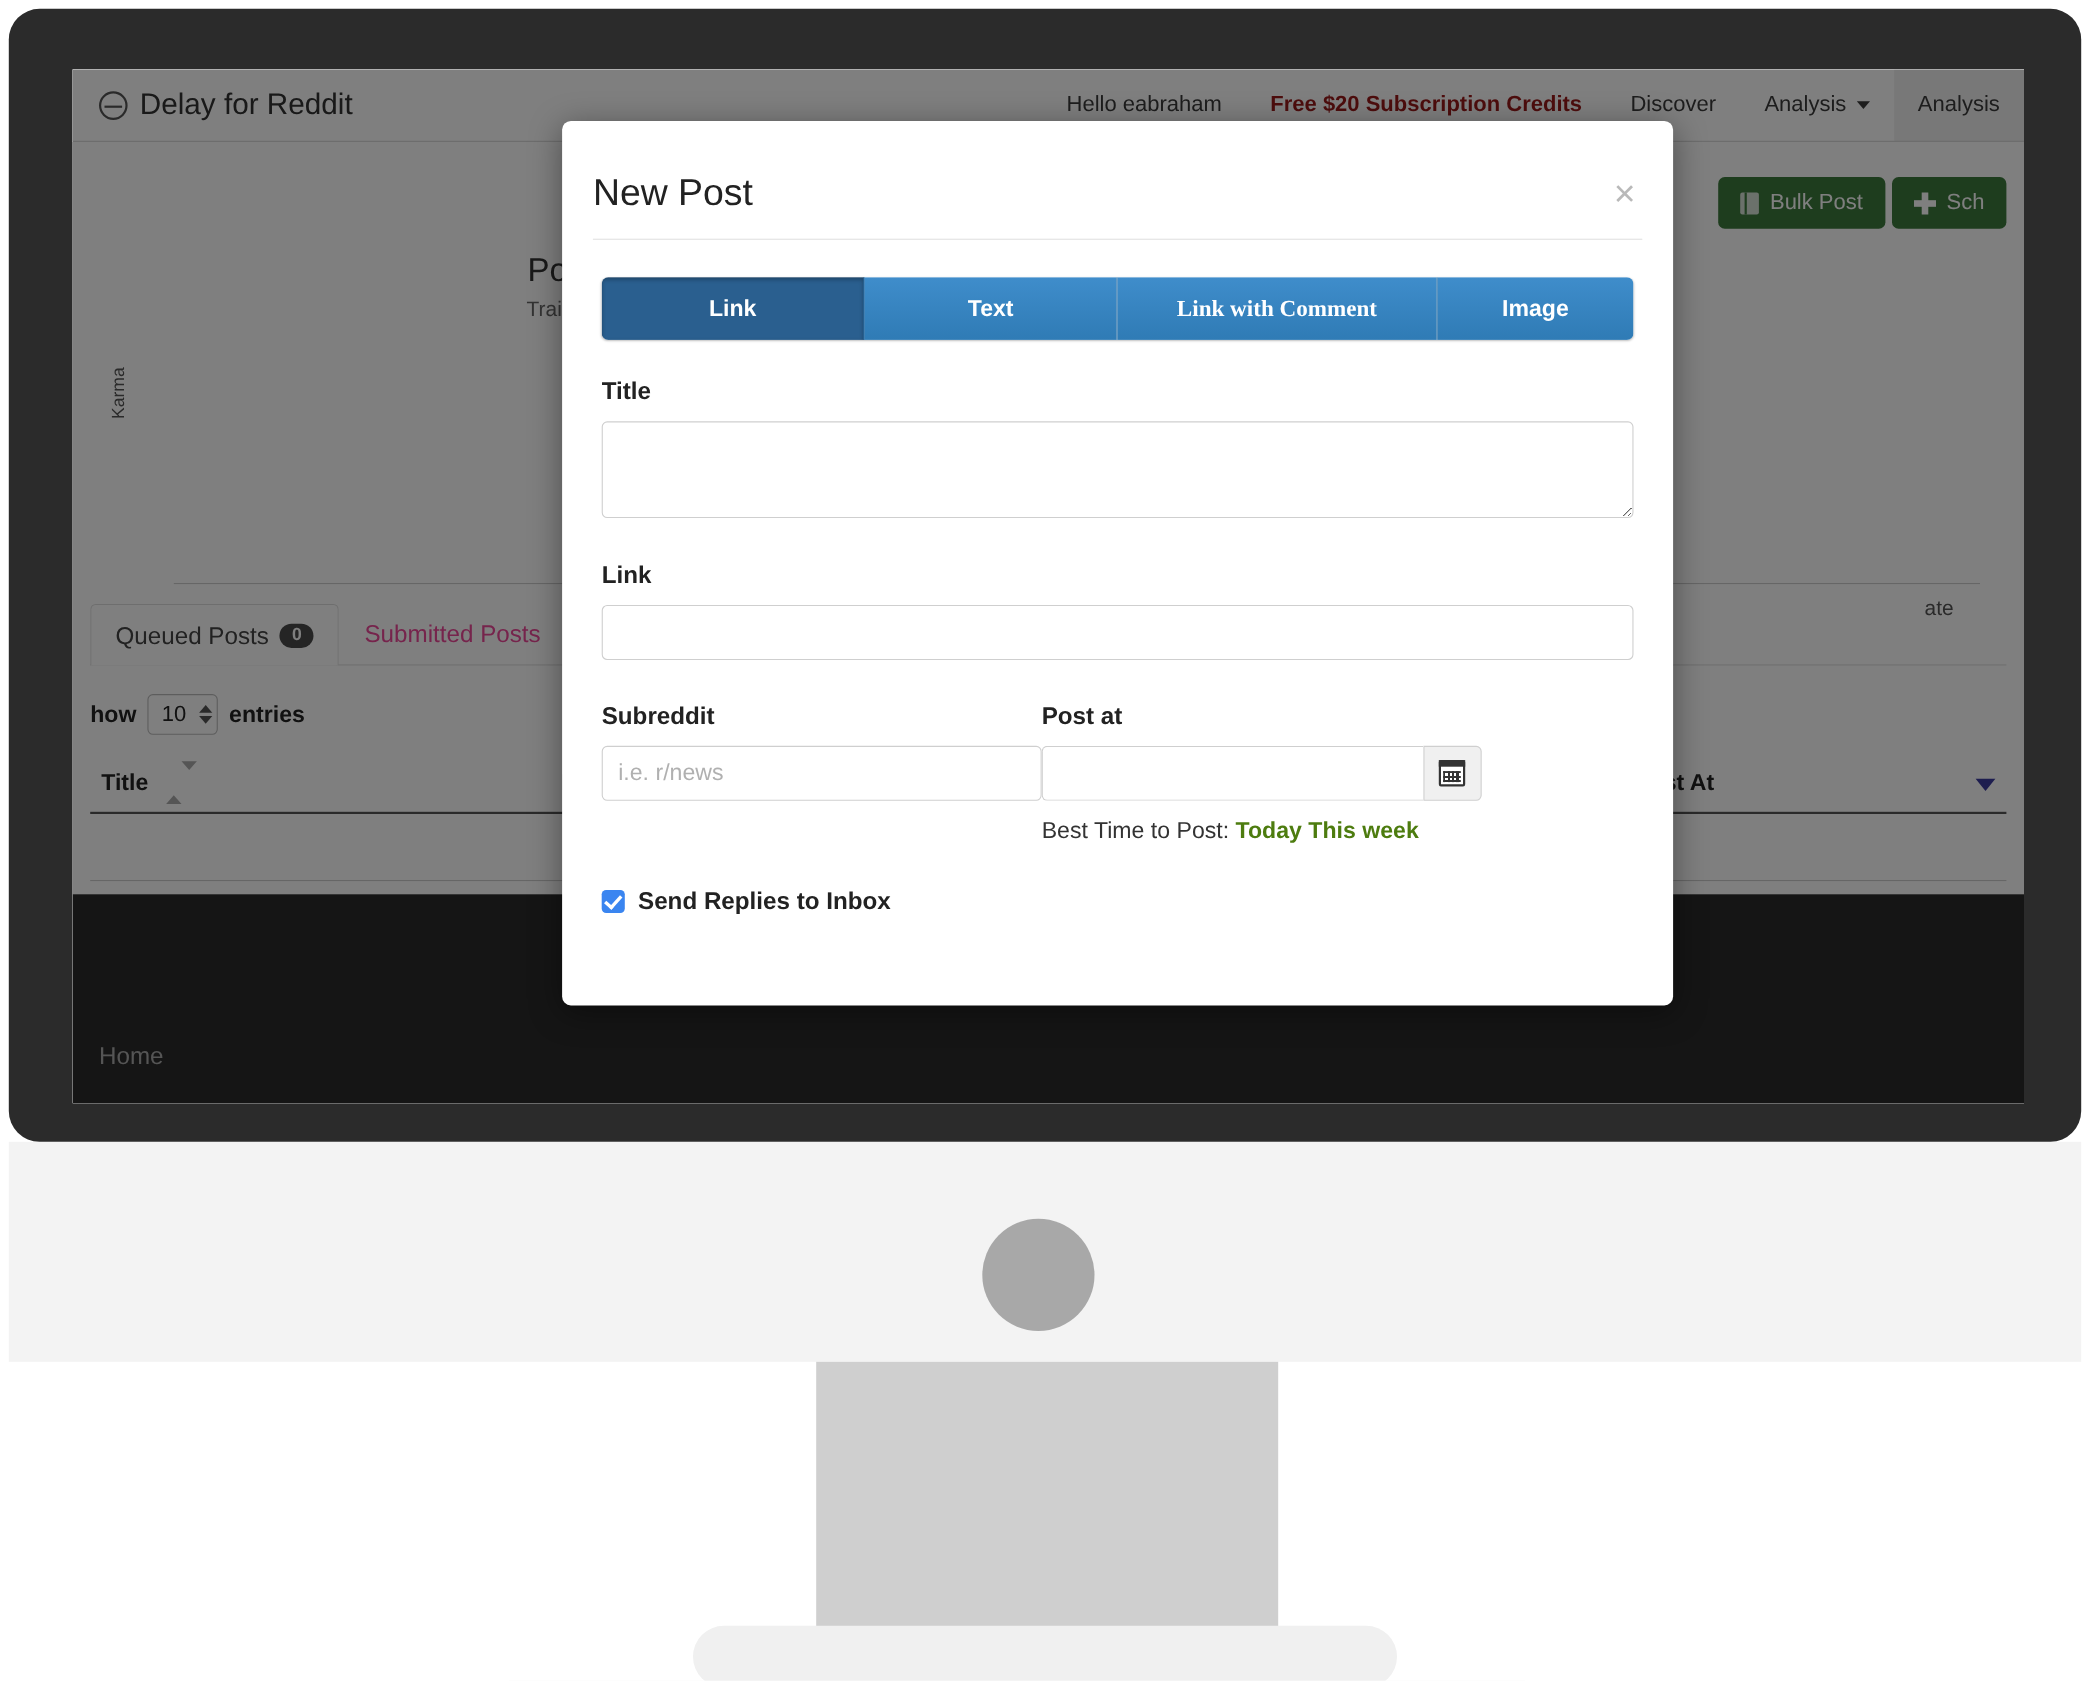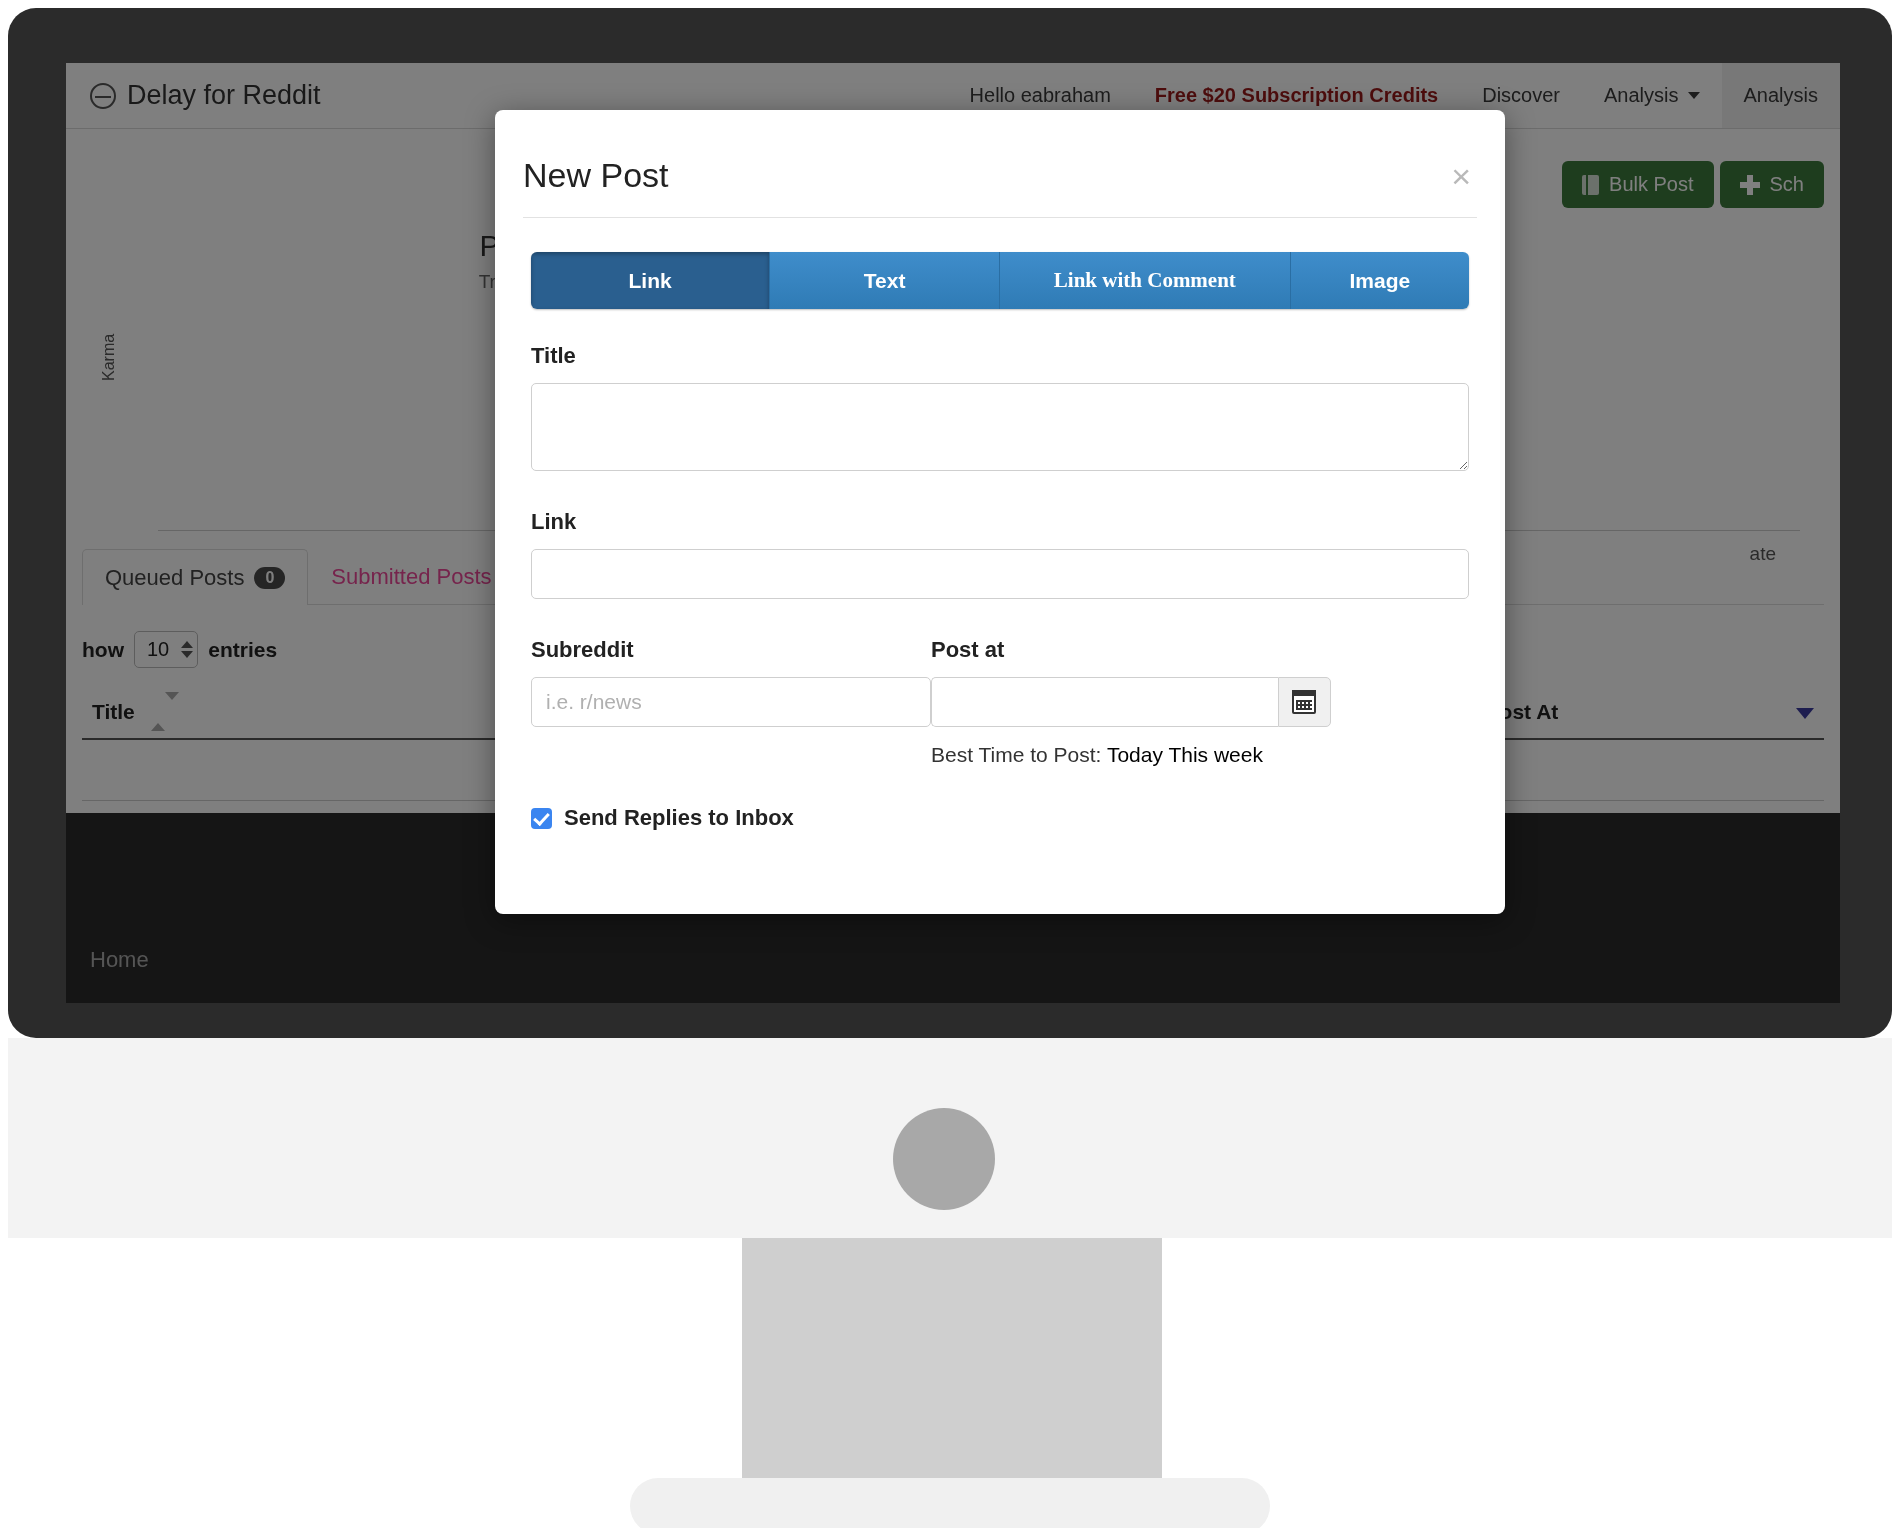--- a/index.html
+++ b/index.html
@@ -235,21 +235,21 @@
     color: #aaa; font-size: 22px;
   }
   .footer-btn {
     position: absolute; right: 380px; bottom: 160px;
     width: 95px; height: 30px; background: #3a6ea5; border-radius: 4px;
   }
 
   
   .modal {
     position: absolute;
-    left: 429px; top: 47px;
+    left: 445px; top: 47px;
     width: 1010px; height: 804px;
     background: #ffffff;
     border-radius: 8px;
     box-shadow: 0 6px 30px rgba(0,0,0,0.4);
     z-index: 60;
     padding: 0 0;
   }
   .modal-header {
     padding: 46px 36px 22px 36px;
     border-bottom: 1px solid #e2e2e2;
@@ -339,21 +339,21 @@
   .cal-icon::after {
     content: ""; position: absolute; left: 2px; top: 8px;
     width: 16px; height: 10px;
     background:
       repeating-linear-gradient(to right, #333 0 2px, transparent 2px 4px),
       repeating-linear-gradient(to bottom, #333 0 2px, transparent 2px 4px);
   }
   .best-time {
     margin-top: 16px; font-size: 21px; color: #333;
   }
-  .best-time a { color: #000000; text-decoration: none; }
+  .best-time a { color: #4d7c0f; text-decoration: none; font-weight: bold; }
 
   .checkbox-row {
     display: flex; align-items: center; gap: 12px;
     margin-top: 38px;
   }
   .cbx {
     width: 21px; height: 21px; border-radius: 4px;
     background: #3a85f0; position: relative; flex: none;
   }
   .cbx::after {

